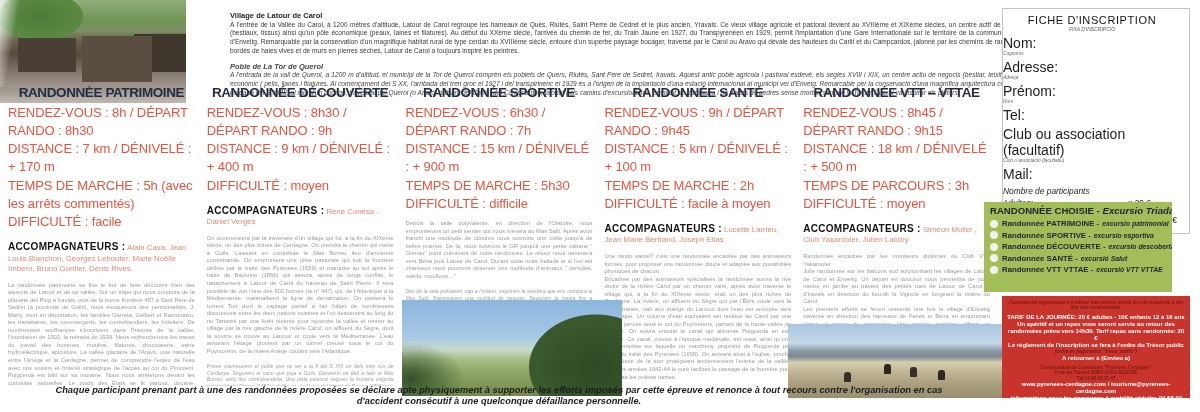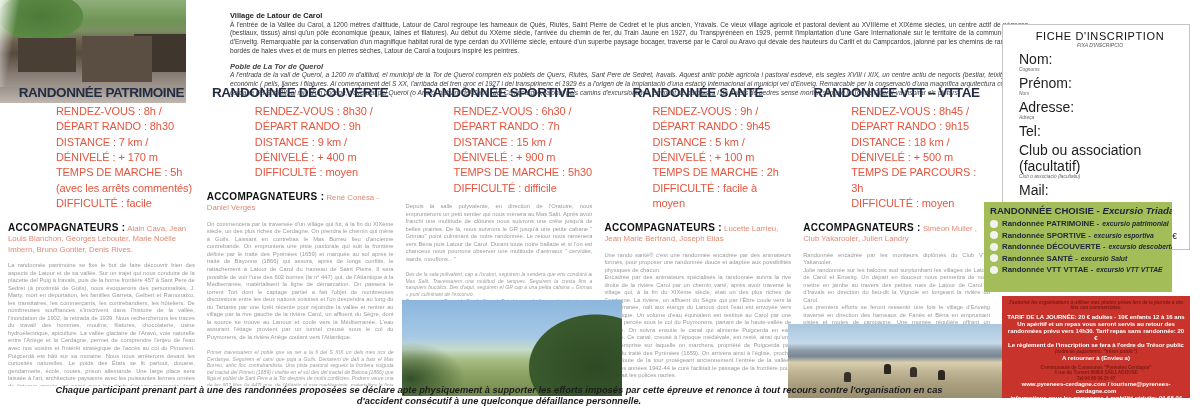--- a/index.html
+++ b/index.html
@@ -41,32 +41,32 @@
   .intro .b { font-size:6.6px; color:#3a3a3a; line-height:1.32; text-align:justify; }
   .intro .ca { margin-top:6px; }
   .intro .ca .t, .intro .ca .b { font-style:italic; color:#444; }
 
   
   .cols { position:absolute; left:8px; top:86px; width:982px; height:300px;
     display:grid; grid-template-columns:repeat(5,1fr); column-gap:12px; overflow:hidden; }
   .col { overflow:hidden; }
   .col h2 { text-align:center; color:#232d44; font-size:13.5px; font-weight:800;
     letter-spacing:-0.4px; line-height:1.1; margin-bottom:3px; white-space:nowrap; }
-  .details div { color:#e4553f; font-size:11px; line-height:1.4; letter-spacing:-0.1px;margin-left:48px; }
+  .details div { color:#e4553f; font-size:13px; line-height:1.4; letter-spacing:-0.1px; }
   .accomp { margin-top:9px; font-size:7.8px; line-height:1.35; }
   .accomp .lbl { color:#111; font-weight:bold; font-size:10px; letter-spacing:.3px; }
   .accomp .names { color:#e08a77; }
   .body-text { margin-top:7px; color:#9a9a9a; font-size:5.8px; line-height:1.3;
     text-align:justify; white-space:pre-line; }
   .ca-text { margin-top:8px; color:#a0a0a0; font-style:italic; font-size:5.1px; line-height:1.28;
     text-align:justify; white-space:pre-line; }
 
   
-  .form-box { position:absolute; left:1002px; top:24px; width:188px; height:226px;
-    background:#fff; border:1px solid #c4c4c4; padding:5px 8px 0 16px; overflow:hidden; }
+  .form-box { position:absolute; left:1002px; top:8px; width:188px; height:226px;
+    background:#fff; border:1px solid #c4c4c4; padding:5px 8px 0 0; overflow:hidden; }
   .form-box .title { text-align:center; font-size:11px; letter-spacing:.6px; color:#111; font-weight:normal; }
   .form-box .subtitle { text-align:center; font-size:5px; font-style:italic; color:#555; margin-bottom:3px; }
   .field { margin-bottom:3px; }
   .field .fl { font-size:14px; color:#1d1d1d; }
   .field .fs { font-size:4.8px; font-style:italic; color:#666; }
   .participants { font-size:8.4px; font-style:italic; color:#1d1d1d; margin:4px 0 2px 0; }
   .prow { display:flex; align-items:baseline; font-size:8.4px; color:#1d1d1d; margin-bottom:1px; }
   .prow .pl { }
   .prow .ps { font-size:4.8px; font-style:italic; color:#555; margin-left:3px; }
   .prow .pp { margin-left:auto; margin-right:30px; }
@@ -195,26 +195,26 @@
 
   <div class="form-box">
     <div class="title">FICHE D'INSCRIPTION</div>
     <div class="subtitle">FIXA D'INSCRIPCIO</div>
 
     <div class="field">
       <div class="fl">Nom:</div>
       <div class="fs">Cognoms</div>
     </div>
     <div class="field">
+      <div class="fl">Adresse:</div>
+      <div class="fs">Adreça</div>
+    </div>
+    <div class="field">
       <div class="fl">Prénom:</div>
       <div class="fs">Nom</div>
-    </div>
-    <div class="field">
-      <div class="fl">Adresse:</div>
-      <div class="fs">Adreça</div>
     </div>
     <div class="field">
       <div class="fl">Tel:</div>
     </div>
     <div class="field">
       <div class="fl">Club ou association (facultatif)</div>
       <div class="fs">Club o associació (facultatiu)</div>
     </div>
     <div class="field">
       <div class="fl">Mail:</div>

